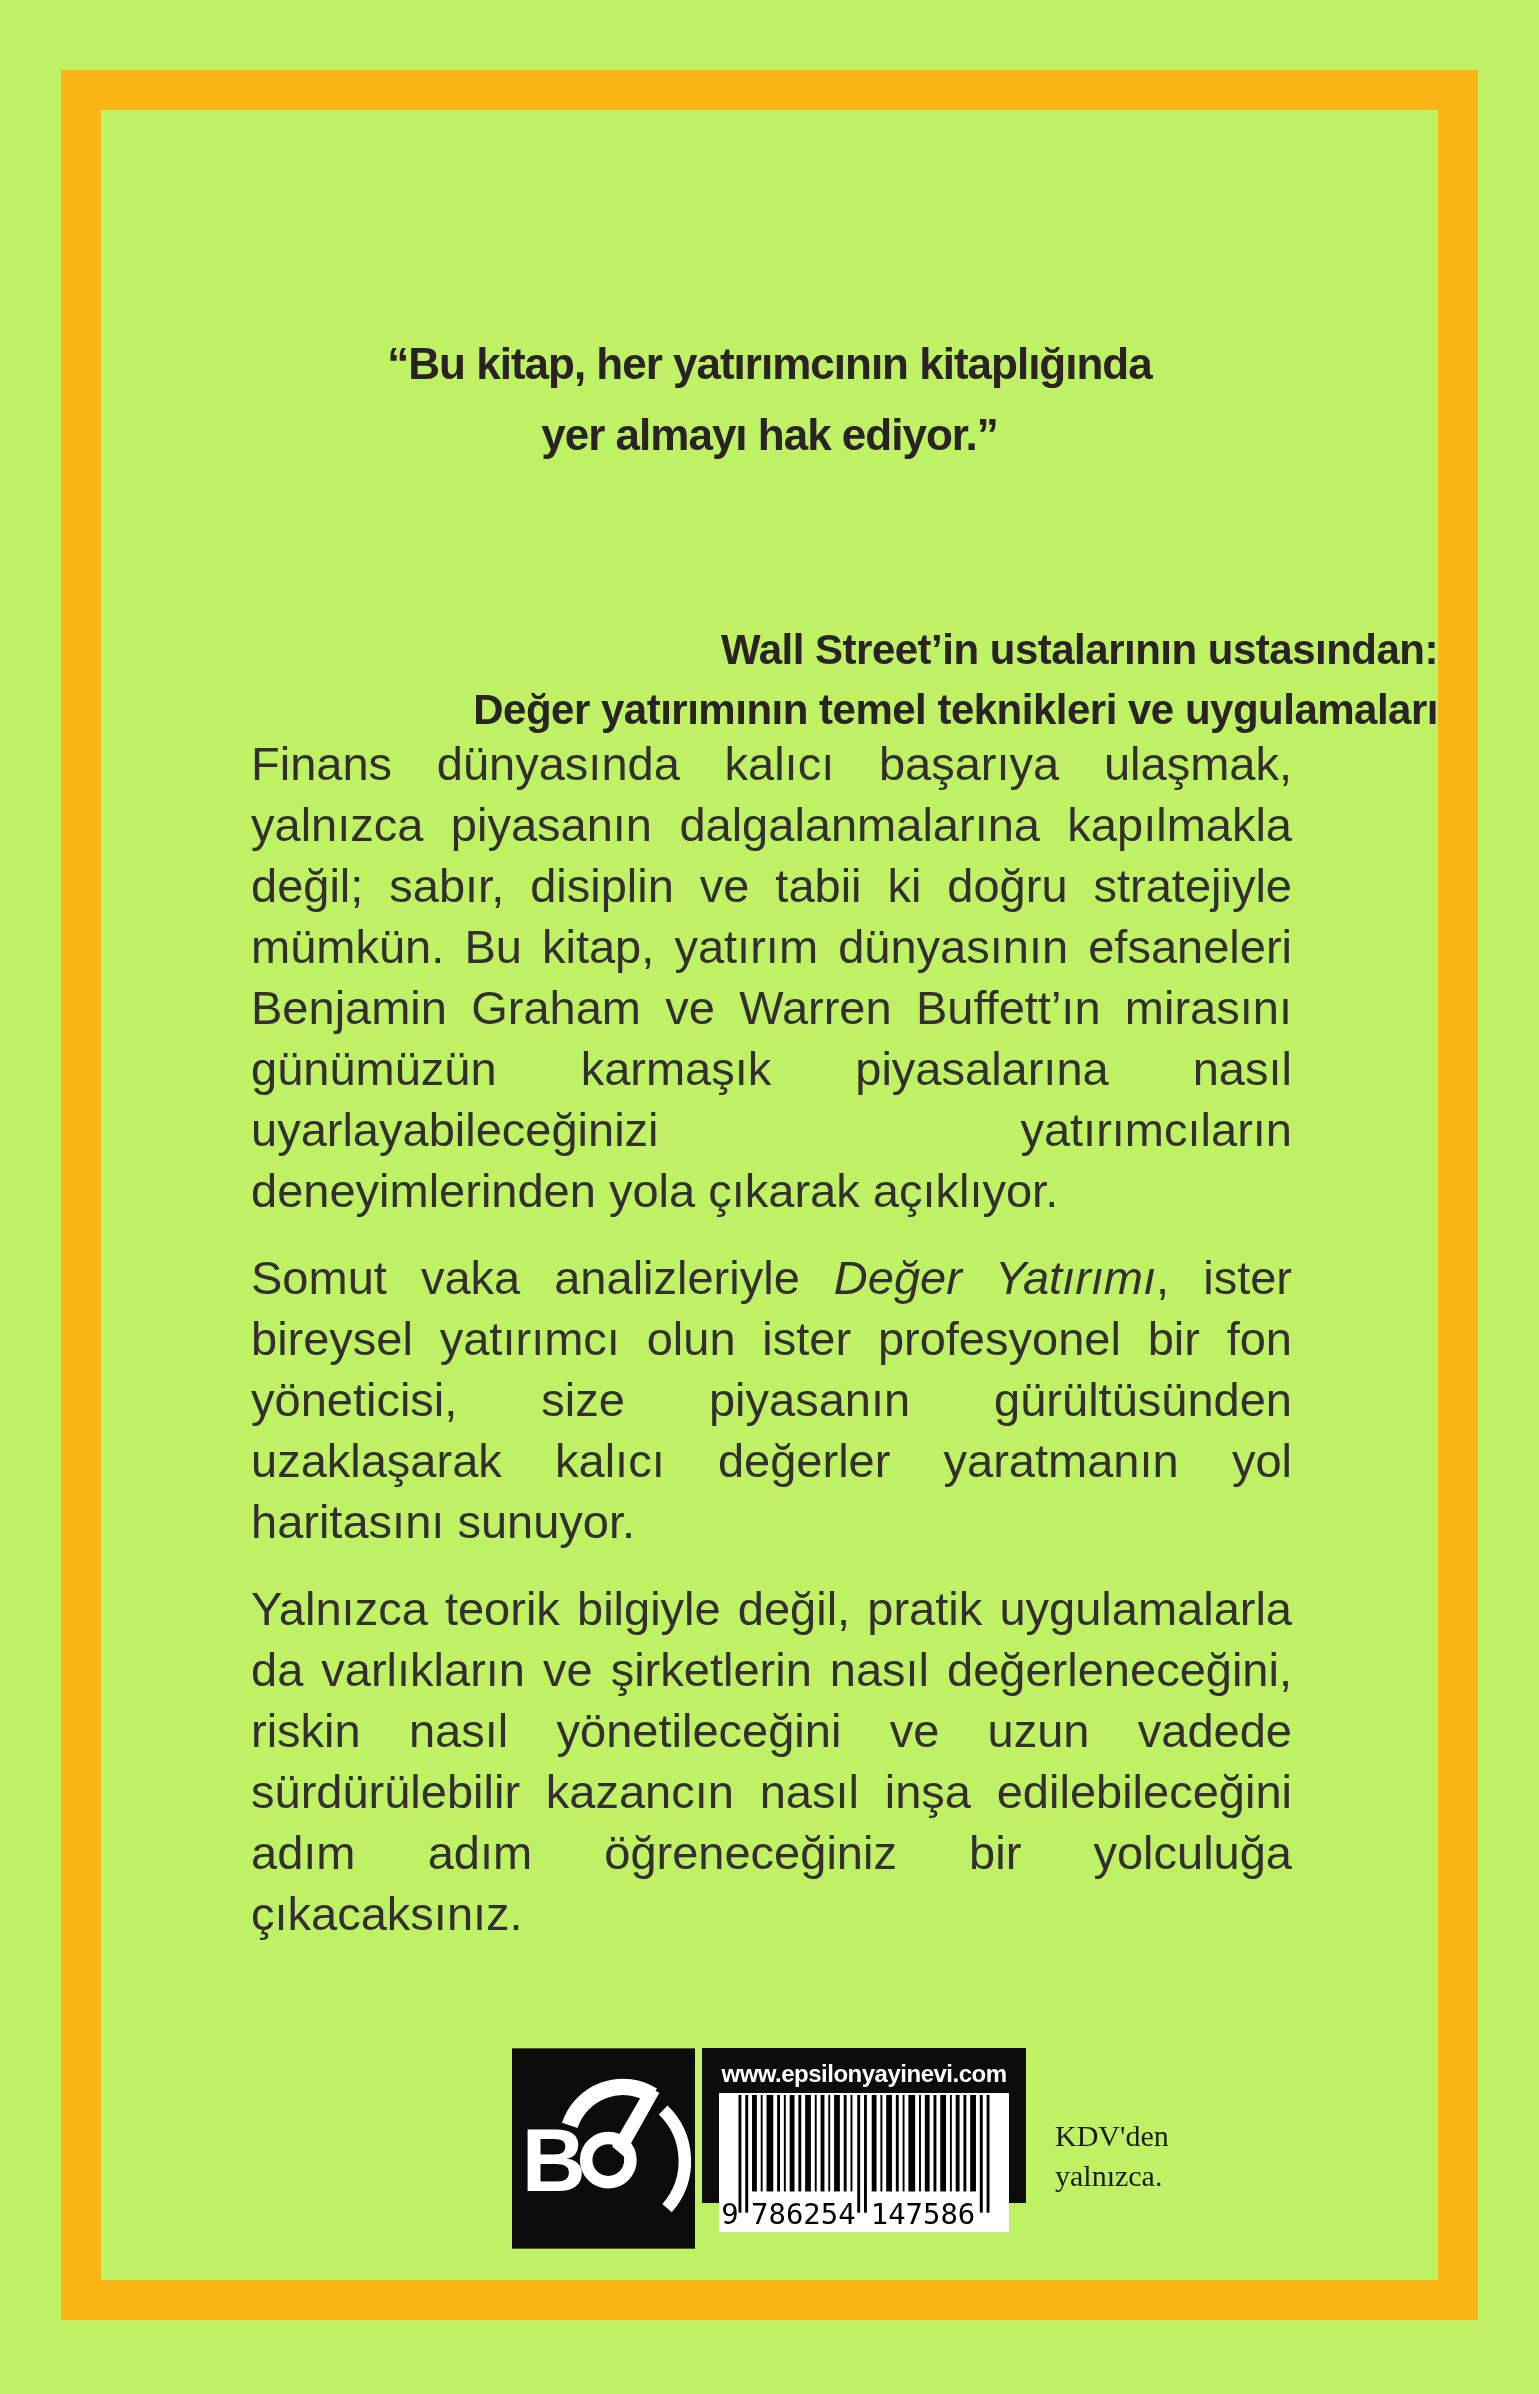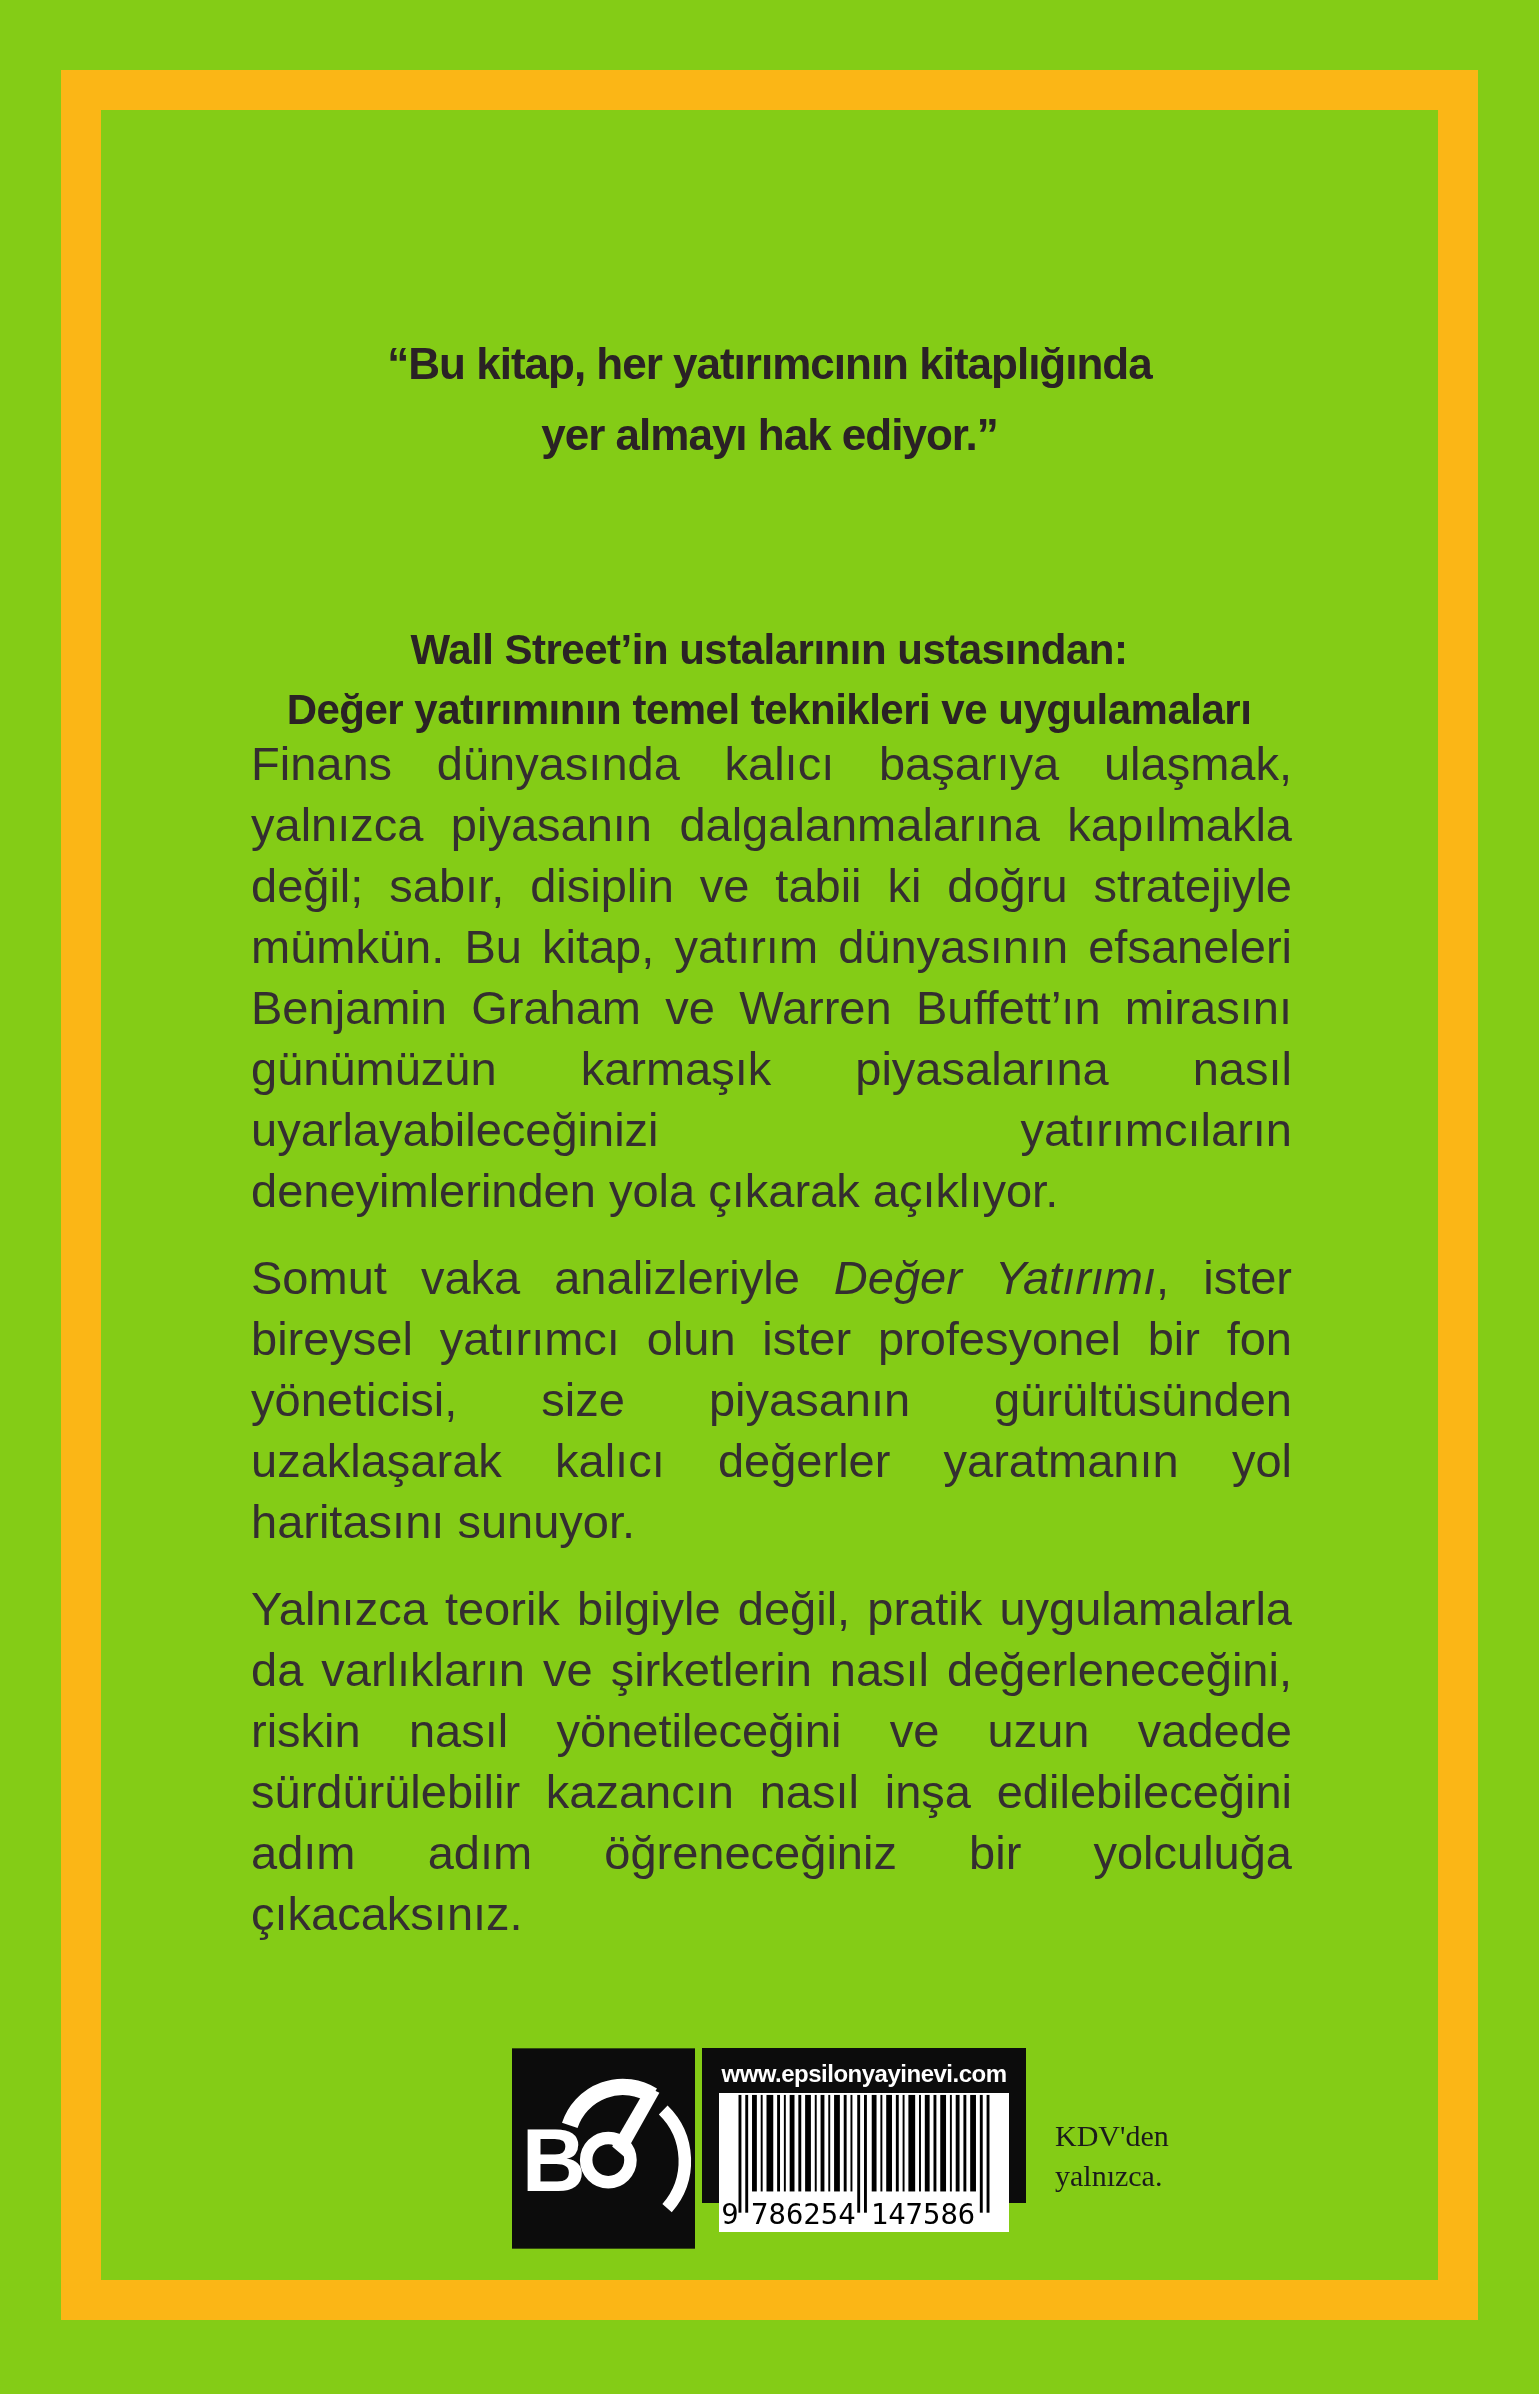--- a/index.html
+++ b/index.html
@@ -1,20 +1,20 @@
 <!DOCTYPE html>
 <html><head>
 <meta charset="utf-8">
 <style>
   html, body { margin: 0; padding: 0; }
   .page {
     position: relative;
     width: 1539px;
     height: 2394px;
-    background: #84cc16;
+    background: #bef264;
     font-family: "Liberation Sans", sans-serif;
     color: #272124;
     overflow: hidden;
   }
   .frame {
     position: absolute;
     left: 61px; top: 70px;
     width: 1417px; height: 2250px;
     border: 40px solid #fbb616;
     box-sizing: border-box;
@@ -35,21 +35,21 @@
     font-style: italic;
     font-weight: bold;
     font-size: 37px;
     line-height: 52px;
     letter-spacing: 0;
   }
   .heading-block {
     position: absolute;
     left: 100px; top: 620px;
     width: 1338px;
-    text-align: center;
+    text-align: right;
     font-weight: bold;
     font-size: 42px;
     line-height: 60px;
     letter-spacing: -0.5px;
     color: #2a2225;
   }
   .body-copy {
     position: absolute;
     left: 251px; top: 733px;
     width: 1041px;

